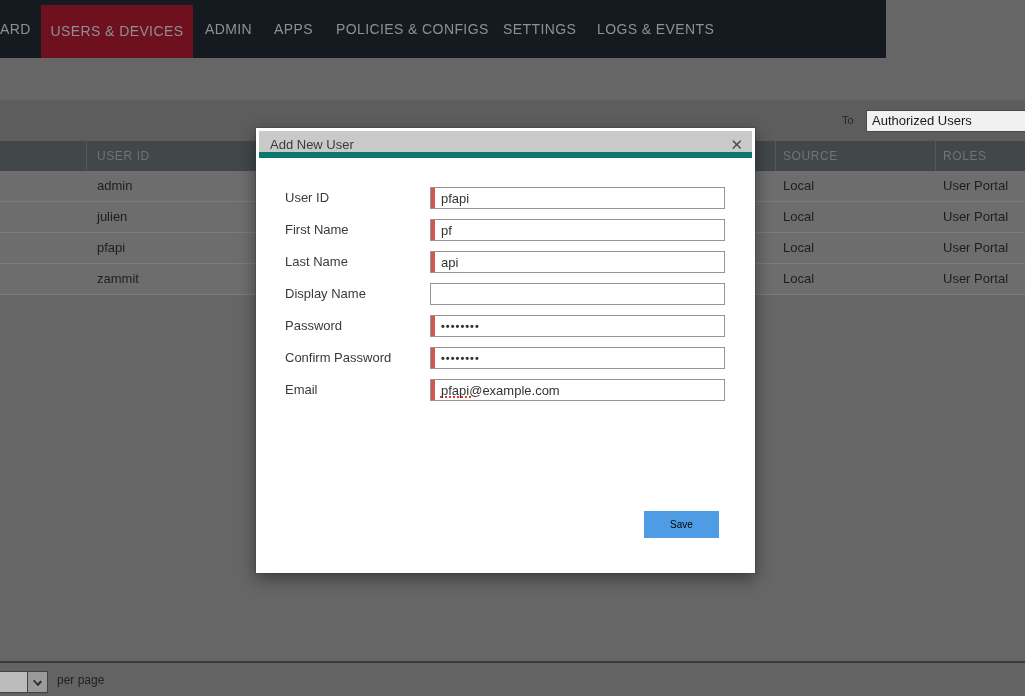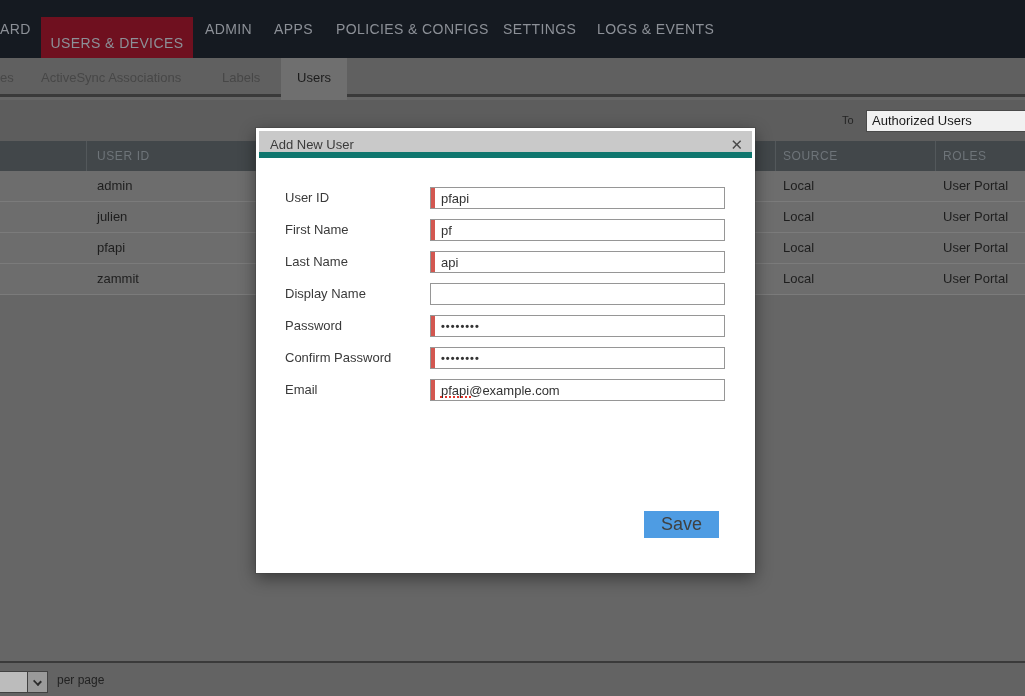--- a/index.html
+++ b/index.html
@@ -1,24 +1,24 @@
 <!DOCTYPE html>
 <html><head>
 <meta charset="utf-8">
 <style>
   * { margin:0; padding:0; box-sizing:border-box; }
   html,body { width:1025px; height:696px; overflow:hidden; }
   body { font-family:"Liberation Sans","DejaVu Sans",sans-serif; }
   #screen { position:relative; width:1025px; height:696px; background:#666666; overflow:hidden; }
 
   
-  .topnav { position:absolute; left:0; top:0; width:1025px; height:58px; background:#151a21; }
+  .topnav { position:absolute; left:0; top:0; width:886px; height:58px; background:#151a21; }
   .topnav .navitem { position:absolute; top:0; height:58px; line-height:58px;
       color:#8c9097; font-size:14px; letter-spacing:.4px; white-space:nowrap; cursor:pointer; }
-  .topnav .navitem.red { top:17px; height:53px; line-height:53px; background:#6f101f;
+  .topnav .navitem.red { top:5px; height:53px; line-height:53px; background:#6f101f;
       text-align:center; }
 
   
   .subtabs { position:absolute; left:0; top:58px; width:1025px; height:39px; background:#606060;
       border-bottom:3px solid #3a3a3a; }
   .subtab { position:absolute; top:0; height:39px; line-height:39px; color:#474747;
       font-size:13px; white-space:nowrap; cursor:pointer; }
   .subtab.active { top:0; height:42px; background:#6f6f6f; color:#1c1c1c; text-align:center; }
 
   
@@ -69,44 +69,38 @@
   .fwrap input { width:295px; height:22px; border:1px solid #969696; background:#fff;
       font-family:"Liberation Sans","DejaVu Sans",sans-serif; font-size:13px; color:#333333;
       padding:0 4px 0 10px; outline:none; }
   .fwrap.plain input { padding-left:4px; }
   .redbar { position:absolute; left:1px; top:1px; width:4px; height:20px; background:#d25750; }
   .fwrap input.pwd { letter-spacing:1px; font-size:11px; font-weight:bold; }
   .squiggle { position:absolute; left:10px; top:17px; width:31px; height:0;
       border-bottom:2px dotted #e0362c; }
 
   .save-btn { position:absolute; left:385px; top:353px; width:75px; height:27px;
-      background:#4e9ce3; color:#404040; font-size:18px; line-height:27px; text-align:center;
+      background:#4e9ce3; color:#000000; font-size:10px; line-height:27px; text-align:center;
       cursor:pointer; }
 </style>
 </head>
 <body>
 
 <div id="screen">
 
   <div class="topnav">
     <span class="navitem" style="left:0;">ARD</span>
     <span class="navitem red" style="left:41px; width:152px;">USERS &amp; DEVICES</span>
     <span class="navitem" style="left:205px;">ADMIN</span>
     <span class="navitem" style="left:274px;">APPS</span>
     <span class="navitem" style="left:336px;">POLICIES &amp; CONFIGS</span>
     <span class="navitem" style="left:503px;">SETTINGS</span>
     <span class="navitem" style="left:597px;">LOGS &amp; EVENTS</span>
   </div>
 
-  <div class="subtabs">
-    <span class="subtab" style="left:0;">es</span>
-    <span class="subtab" style="left:41px;">ActiveSync Associations</span>
-    <span class="subtab" style="left:222px;">Labels</span>
-    <span class="subtab active" style="left:281px; width:66px;">Users</span>
-  </div>
 
   <div class="toolbar">
     <span class="to-label">To</span>
     <div class="to-select">Authorized Users</div>
   </div>
 
   <div class="thead">
     <span class="vdiv" style="left:86px;"></span>
     <span class="vdiv" style="left:775px;"></span>
     <span class="vdiv" style="left:935px;"></span>

